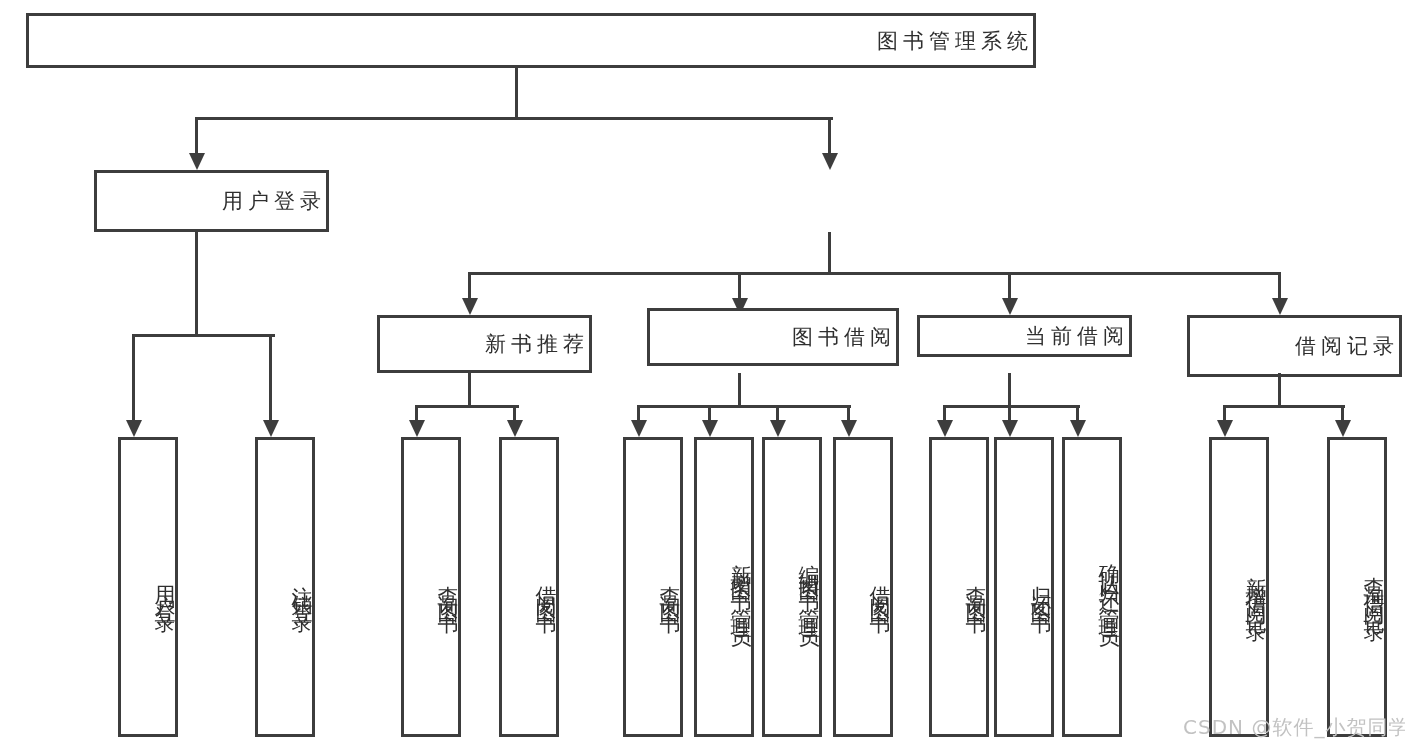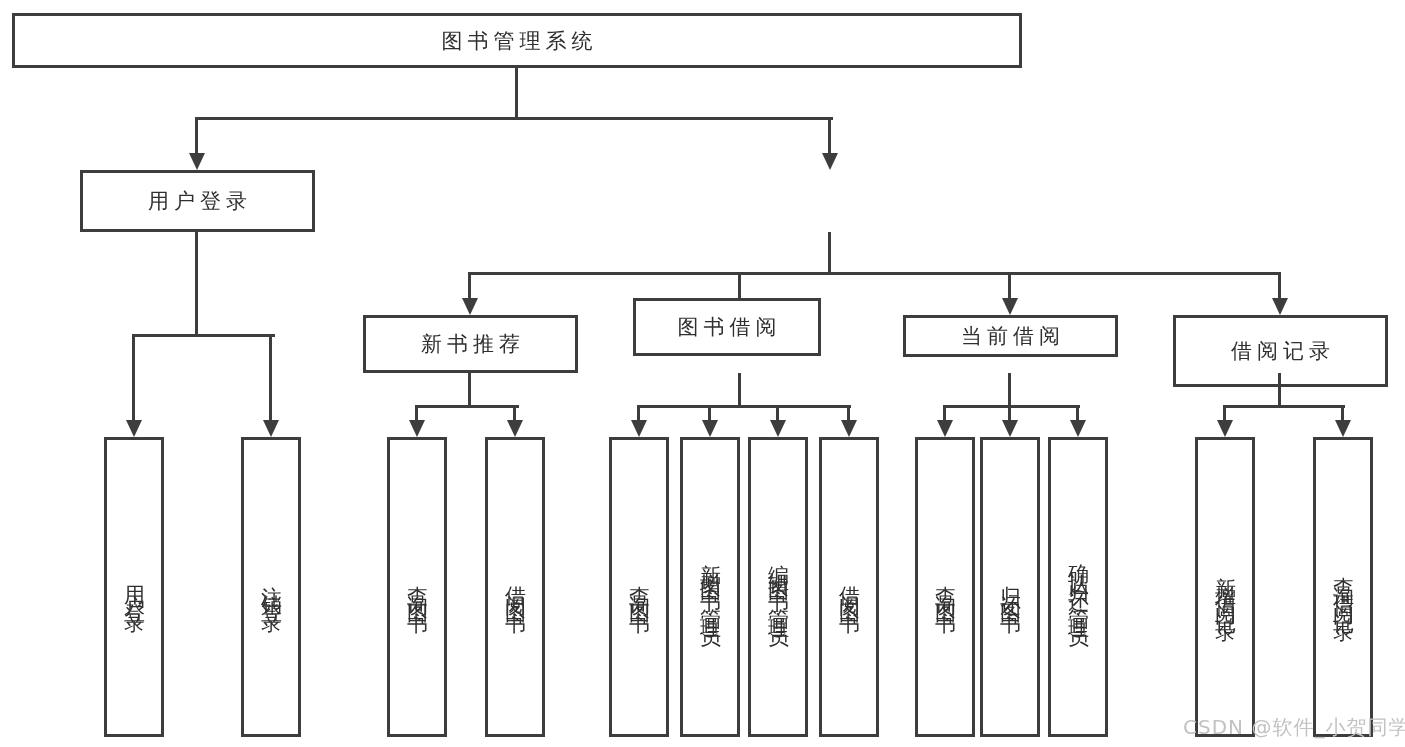--- a/index.html
+++ b/index.html
@@ -17,22 +17,23 @@
     font-family: "DejaVu Sans", "Liberation Sans", sans-serif;
     overflow: hidden;
   }
   .box {
     position: absolute;
     box-sizing: border-box;
     border: 3px solid var(--line);
     background: var(--box-bg);
     display: flex;
     align-items: center;
-    justify-content: center;
+    justify-content: flex-end;
     color: var(--text);
+    margin-left: 14px;
   }
   .hbox span {
     font-size: 21px;
     letter-spacing: 5px;
     text-indent: 5px;
     white-space: nowrap;
   }
   .vbox span {
     writing-mode: vertical-rl;
     font-size: 21px;
@@ -98,27 +99,27 @@
     <div class="vline" style="left:1278px;top:272px;height:29px"></div>
     <div class="arrow" style="left:462px;top:298px"></div>
     <div class="arrow" style="left:732px;top:298px"></div>
     <div class="arrow" style="left:1002px;top:298px"></div>
     <div class="arrow" style="left:1272px;top:298px"></div>
   </div>
 
   <div class="box hbox" style="left:363px;top:315px;width:215px;height:58px">
     <span>新书推荐</span>
   </div>
-  <div class="box hbox" style="left:633px;top:298px;width:188px;height:58px">
+  <div class="box hbox" style="left:633px;top:308px;width:252px;height:58px">
     <span>图书借阅</span>
   </div>
   <div class="box hbox" style="left:903px;top:315px;width:215px;height:42px">
     <span>当前借阅</span>
   </div>
-  <div class="box hbox" style="left:1173px;top:315px;width:215px;height:72px">
+  <div class="box hbox" style="left:1173px;top:315px;width:215px;height:62px">
     <span>借阅记录</span>
   </div>
 
   <div>
     <div class="vline" style="left:468px;top:373px;height:35px"></div>
     <div class="hline" style="left:415px;top:405px;width:104px"></div>
     <div class="vline" style="left:415px;top:405px;height:19px"></div>
     <div class="vline" style="left:513px;top:405px;height:19px"></div>
     <div class="arrow" style="left:409px;top:420px"></div>
     <div class="arrow" style="left:507px;top:420px"></div>

